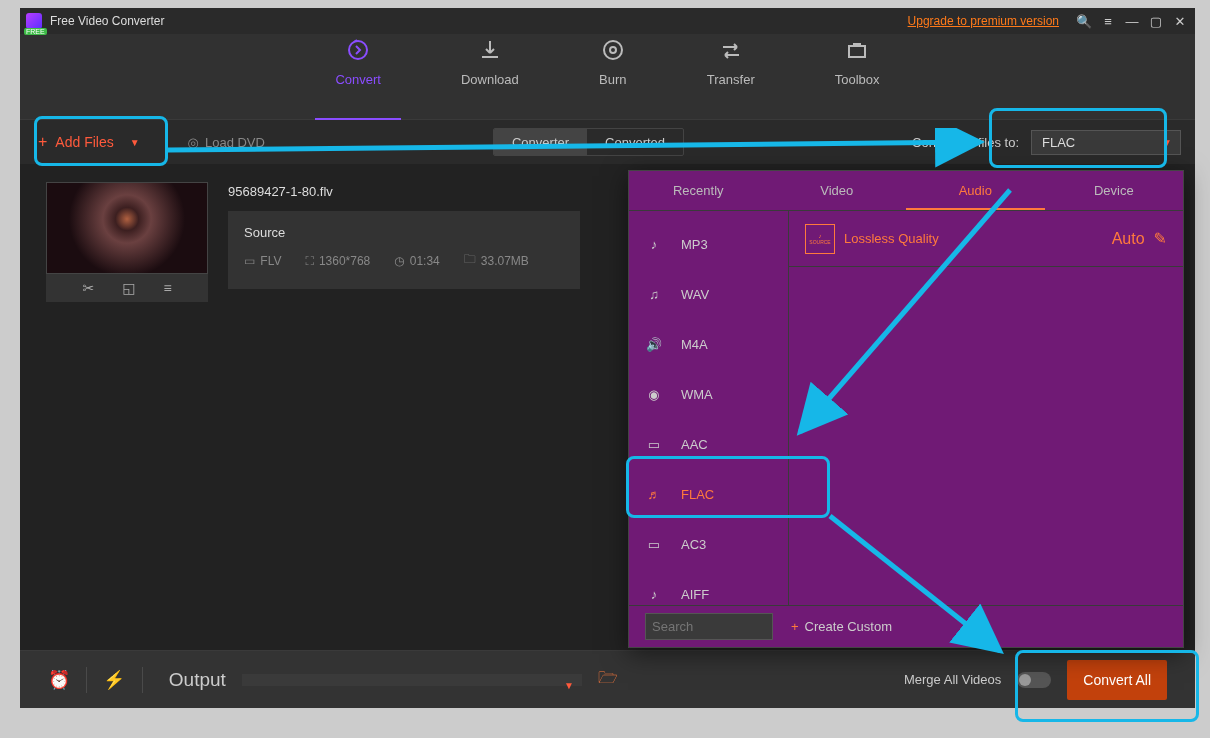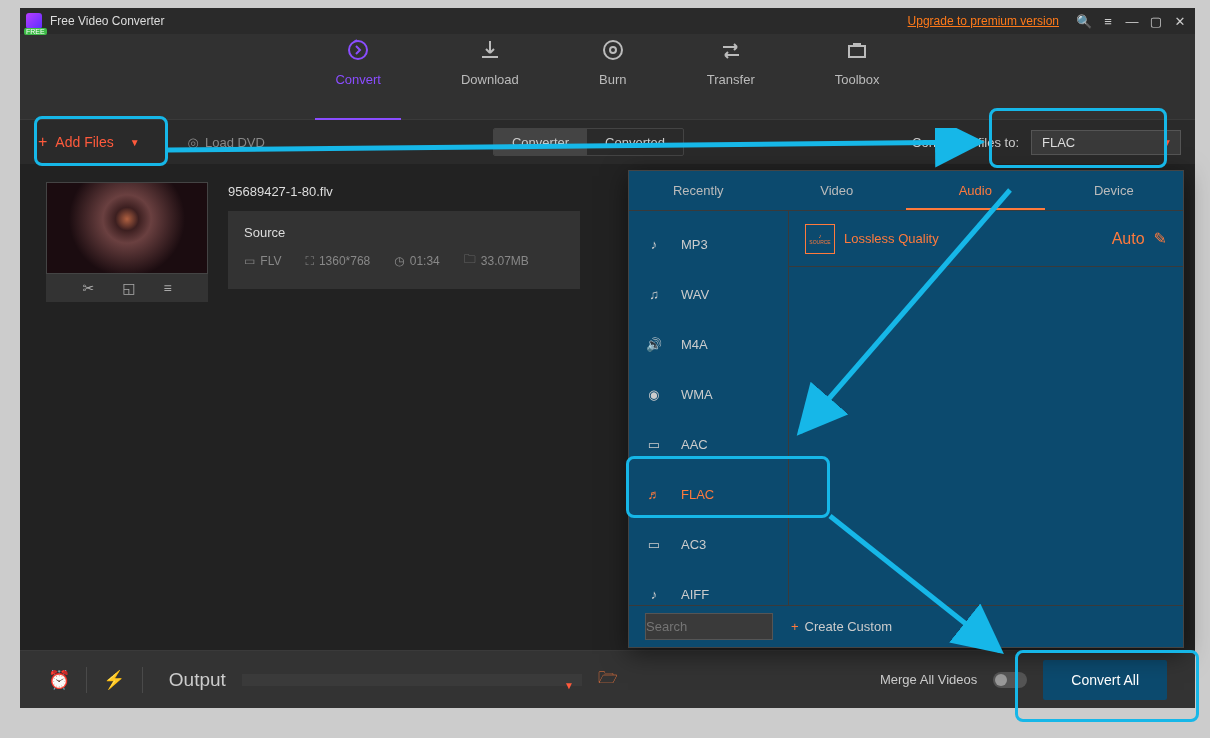--- a/index.html
+++ b/index.html
@@ -39,55 +39,55 @@
   .thumb-img { width: 162px; height: 92px; background: radial-gradient(circle at 50% 40%, #b06040 0%, #3c1f20 12%, #6a4040 25%, #1b0c10 60%); border: 1px solid #444; }
   .thumb-tools { height: 28px; background: #333; display: flex; align-items: center; justify-content: center; gap: 28px; color: #aaa; font-size: 14px; }
   .thumb-tools span { cursor: pointer; }
   .meta { flex: 1; }
   .meta .fname { color: #ddd; font-size: 13px; margin: 2px 0 12px 0; }
   .meta .source-box { background: #333; padding: 14px 16px 18px 16px; width: 352px; }
   .meta .src-label { color: #ddd; font-size: 13px; margin-bottom: 10px; }
   .meta .src-stats { display: flex; gap: 24px; color: #888; font-size: 12px; align-items: center; }
   .src-stats span { display: inline-flex; align-items: center; gap: 5px; }
   
-  .popup { position: absolute; top: 170px; left: 628px; width: 556px; height: 478px; background: #0c4a6e; border: 1px solid #444; box-shadow: 0 6px 24px rgba(0,0,0,.5); display: flex; flex-direction: column; }
+  .popup { position: absolute; top: 170px; left: 628px; width: 556px; height: 478px; background: #701a75; border: 1px solid #444; box-shadow: 0 6px 24px rgba(0,0,0,.5); display: flex; flex-direction: column; }
   .popup-tabs { display: flex; height: 40px; border-bottom: 1px solid #3a3a3a; }
   .popup-tabs div { flex: 1; text-align: center; line-height: 40px; font-size: 13px; color: #bbb; cursor: pointer; }
   .popup-tabs div.active { color: #ff7a3c; border-bottom: 2px solid #ff7a3c; }
   .popup-body { flex: 1; display: flex; overflow: hidden; }
   .fmt-list { width: 160px; border-right: 1px solid #3a3a3a; overflow-y: auto; padding-top: 8px; position: relative; }
   .fmt-list::-webkit-scrollbar { width: 6px; }
   .fmt-list::-webkit-scrollbar-thumb { background: #555; }
   .fmt-item { height: 50px; display: flex; align-items: center; gap: 16px; padding: 0 14px; color: #ccc; font-size: 13px; cursor: pointer; }
   .fmt-item.active { color: #ff7a3c; }
   .fmt-item .fmt-icon { width: 22px; height: 22px; display: flex; align-items: center; justify-content: center; }
   .quality-pane { flex: 1; }
   .quality-row { height: 56px; display: flex; align-items: center; padding: 0 16px; gap: 9px; border-bottom: 1px solid #3a3a3a; cursor: pointer; }
   .quality-row.sel { color: #ff7a3c; }
   .quality-row .qicon { width: 30px; height: 30px; border: 1.5px solid #ff7a3c; display: flex; flex-direction: column; align-items: center; justify-content: center; font-size: 6px; }
   .quality-row .qlabel { flex: 1; font-size: 13px; }
   .quality-row .qauto { font-size: 16px; }
   .quality-row .qedit { color: #ff7a3c; cursor: pointer; }
   .popup-footer { height: 42px; border-top: 1px solid #3a3a3a; display: flex; align-items: center; padding: 0 16px; gap: 18px; }
-  .popup-footer input { background: #3a3a3a; border: 1px solid #555; color: #aaa; padding: 5px 0; width: 128px; font-size: 13px; }
+  .popup-footer input { background: #3a3a3a; border: 1px solid #555; color: #aaa; padding: 5px 6px; width: 128px; font-size: 13px; }
   .popup-footer .create { color: #ccc; font-size: 13px; cursor: pointer; display: flex; align-items: center; gap: 6px; }
   .popup-footer .create .pl { color: #ff7a3c; }
   
   .bottom { height: 58px; background: #333; display: flex; align-items: center; padding: 0 28px; gap: 16px; border-top: 1px solid #3a3a3a; }
   .bottom .bicon { color: #aaa; font-size: 18px; cursor: pointer; }
   .bottom .sep { width: 1px; height: 26px; background: #4a4a4a; }
   .bottom .out-label { color: #ccc; font-size: 19px; margin-left: 10px; }
   .bottom .out-path { background: #3a3a3a; color: #bbb; font-size: 12px; padding: 6px 30px 6px 10px; width: 340px; position: relative; cursor: pointer; }
   .bottom .out-path .caret { position: absolute; right: 8px; top: 6px; color: #ff5a3c; font-size: 10px; }
   .bottom .folder-open { color: #ff7a3c; font-size: 16px; cursor: pointer; }
   .bottom .filler { flex: 1; }
   .bottom .merge-label { color: #ccc; font-size: 13px; }
   .toggle { width: 34px; height: 16px; background: #555; border-radius: 8px; position: relative; cursor: pointer; }
   .toggle::after { content:""; position:absolute; left:2px; top:2px; width:12px; height:12px; background:#999; border-radius:50%; }
-  .convert-all-btn { background: #0c4a6e; color: #fff; font-size: 14px; padding: 12px 28px; border-radius: 2px; cursor: pointer; }
+  .convert-all-btn { background: #c2410c; color: #fff; font-size: 14px; padding: 12px 16px; border-radius: 2px; cursor: pointer; }
   
   .ann { position: absolute; border: 3px solid #16b7e8; border-radius: 8px; pointer-events: none; z-index: 50; }
   .arrow-svg { position: absolute; z-index: 49; pointer-events: none; }
 </style>
 </head>
 <body>
 
 <div class="app">
 
   <div class="titlebar">

